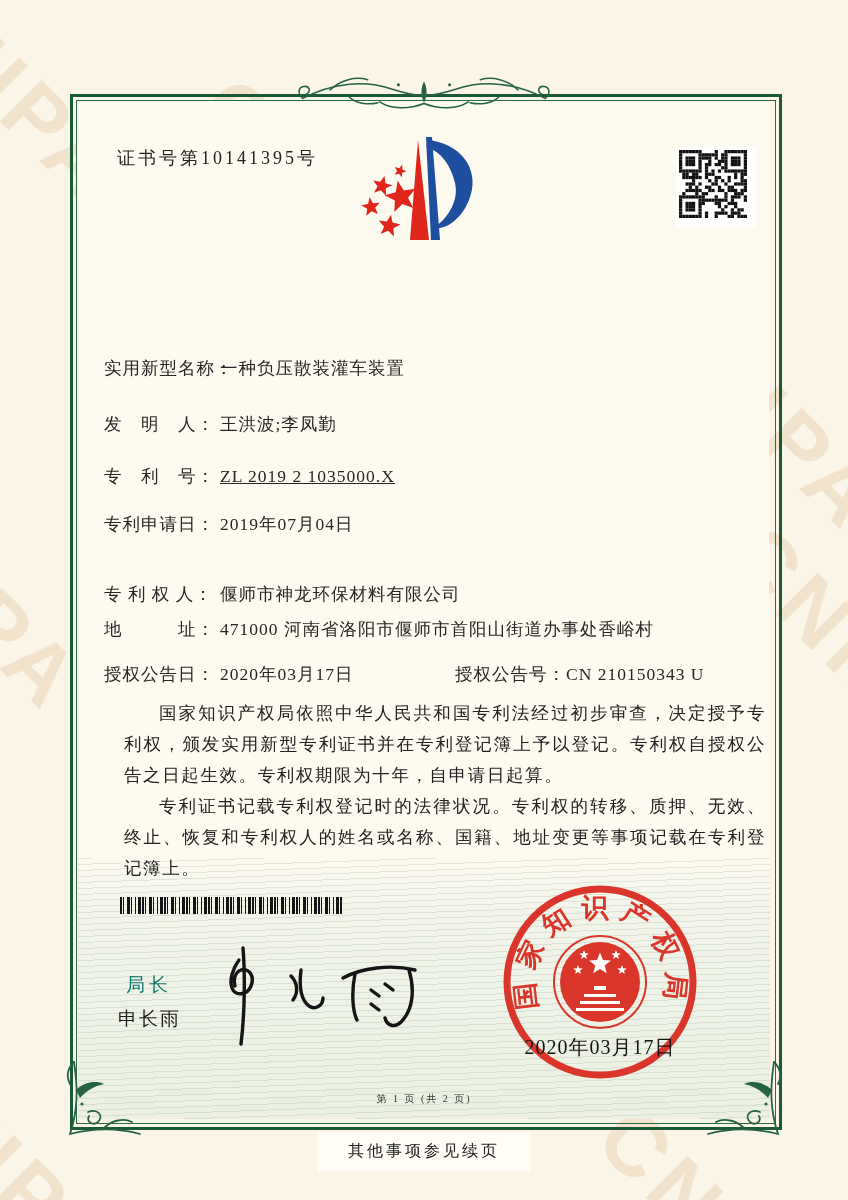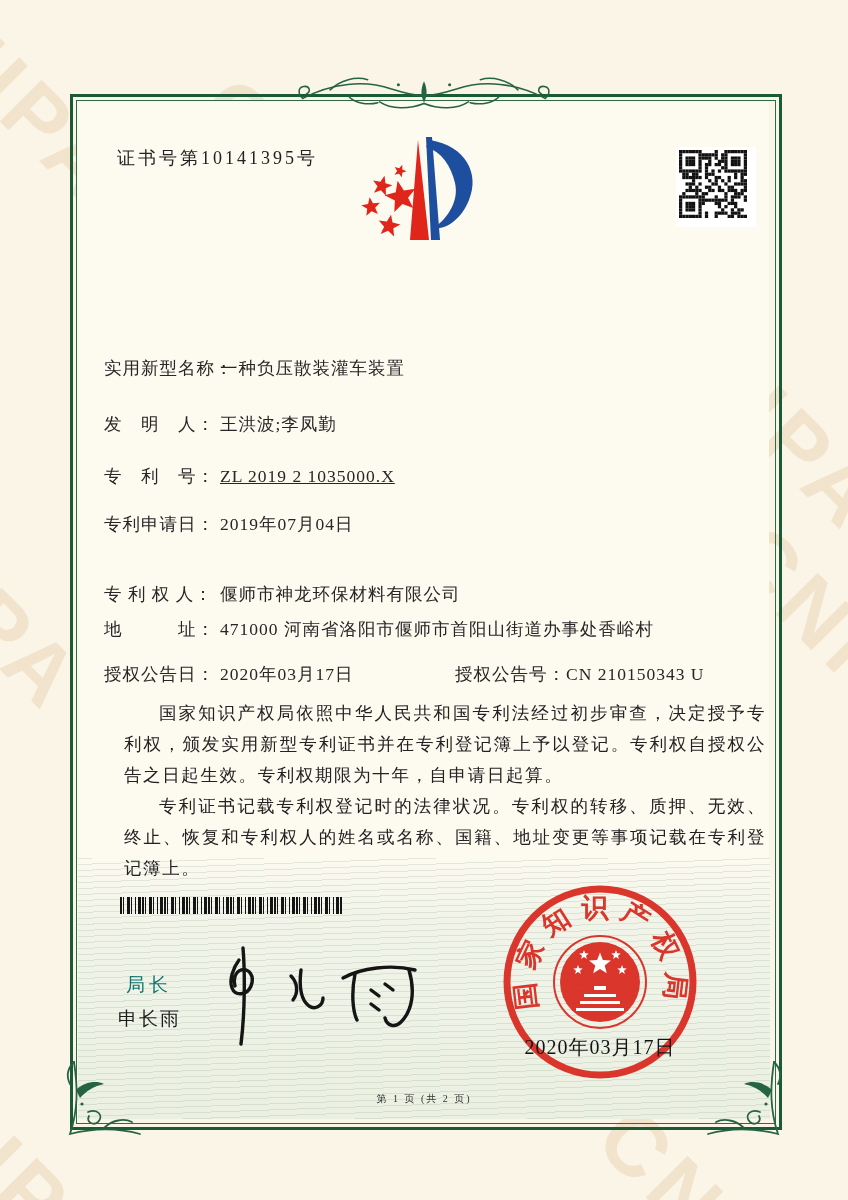--- a/index.html
+++ b/index.html
@@ -476,14 +476,15 @@
       <use href="#star" transform="translate(122,88) scale(0.45)" fill="#fff"></use>
       <rect x="94" y="104" width="12" height="4" fill="#fff"></rect>
       <rect x="84" y="112" width="32" height="3" fill="#fff"></rect>
       <rect x="80" y="119" width="40" height="3" fill="#fff"></rect>
       <rect x="76" y="126" width="48" height="3" fill="#fff"></rect>
     </g>
   </svg>
   <div class="seal-date">2020年03月17日</div>
 
   <div class="page-info">第 1 页 (共 2 页)</div>
+  <div class="continuation">其他事项参见续页</div>
 
 </div>
 
 </body></html>

